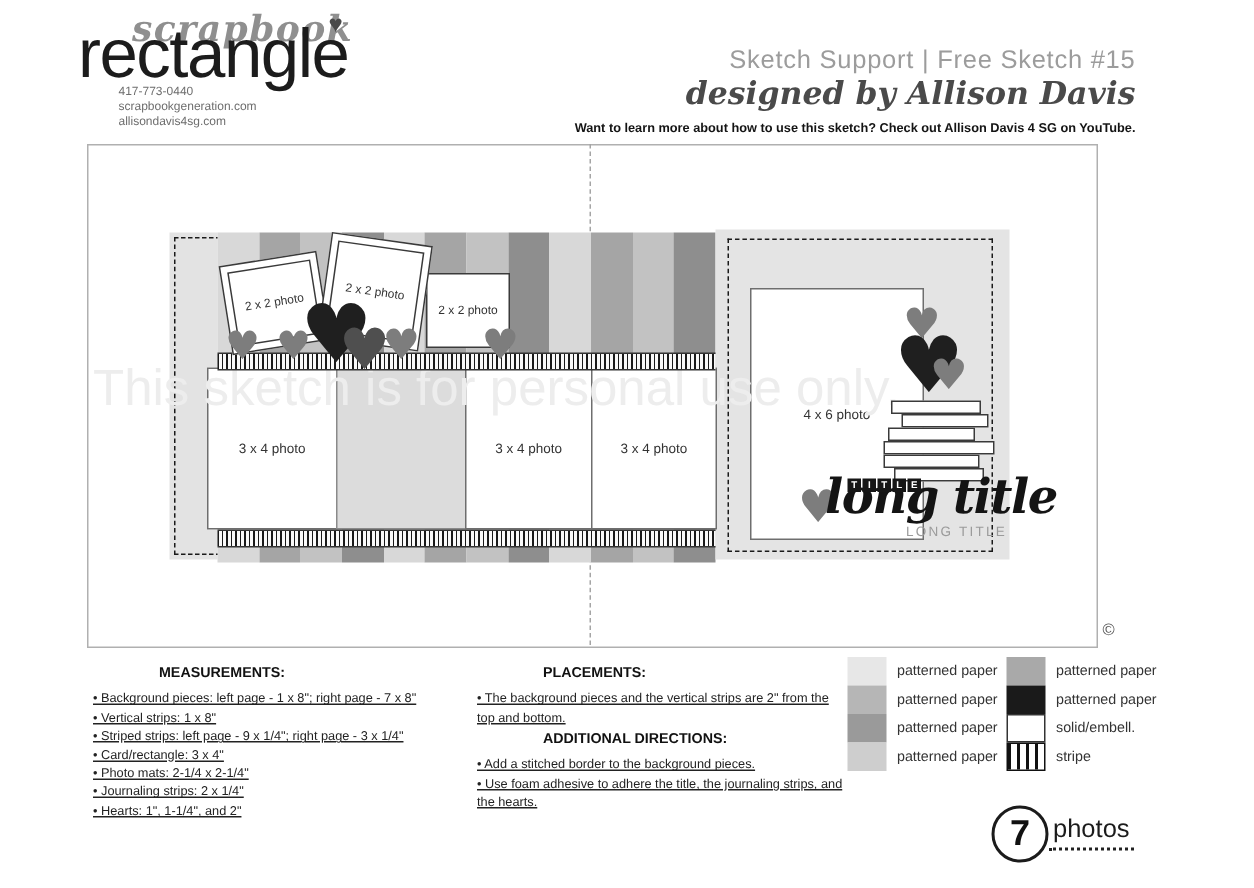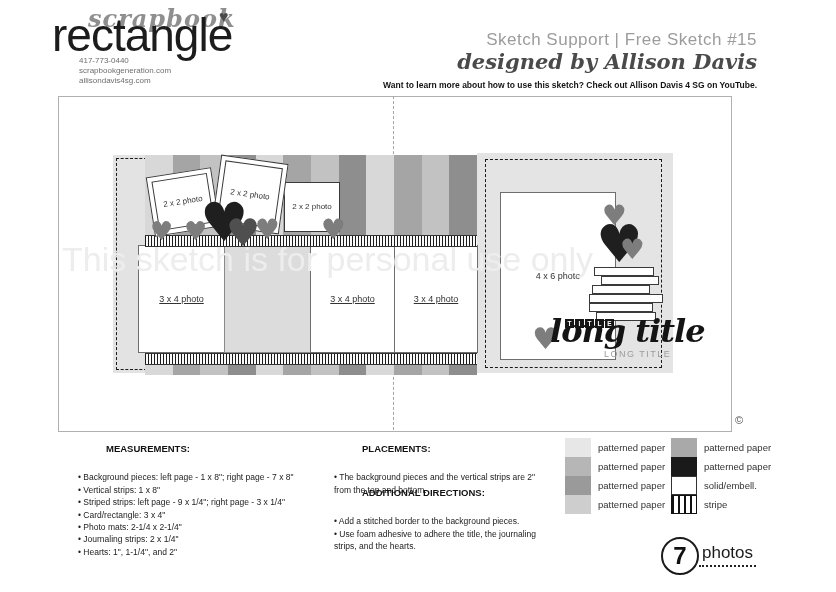--- a/index.html
+++ b/index.html
@@ -34,21 +34,21 @@
 
   
   .barcode{position:absolute;left:145px;width:332px;height:10px;z-index:7;
     background:repeating-linear-gradient(90deg,#1a1a1a 0 1px,#fafafa 1px 3px);
     border-top:1px solid #333;border-bottom:1px solid #333;}
   .barcode.top{top:235px;}
   .barcode.bottom{top:353px;}
 
   
   .pbox{position:absolute;top:245px;height:108px;background:#fff;border:1px solid #6e6e6e;
-    display:flex;align-items:center;justify-content:center;font-size:9px;color:#333;z-index:4;box-sizing:border-box;text-decoration:underline;}
+    display:flex;align-items:center;justify-content:center;font-size:9px;color:#333;z-index:4;box-sizing:border-box;}
   .pbox.b1{left:138px;width:87px;}
   .pbox.card{left:224px;width:87px;background:#dcdcdc;border:1px solid #8a8a8a;}
   .pbox.b2{left:310px;width:85px;}
   .pbox.b3{left:394px;width:84px;}
 
   
   .mat{position:absolute;background:#fff;border:1px solid #3a3a3a;z-index:7;box-sizing:border-box;}
   .mat .inner{position:absolute;inset:4px;border:1px solid #3a3a3a;display:flex;align-items:center;
     justify-content:center;text-align:center;font-size:8px;line-height:10px;color:#333;}
   .mat1{left:150px;top:172px;width:66px;height:60px;transform:rotate(-9deg);}
@@ -76,21 +76,21 @@
     display:flex;align-items:center;justify-content:center;margin-right:1px;}
   .long-title{position:absolute;left:550px;top:312px;font-family:"DejaVu Serif",serif;font-style:italic;
     font-weight:bold;font-size:32px;color:#141414;letter-spacing:-1px;z-index:9;white-space:nowrap;}
   .long-title-sub{position:absolute;left:604px;top:349px;font-size:9px;color:#9b9b9b;
     letter-spacing:1.5px;z-index:9;white-space:nowrap;}
   .copyright{position:absolute;left:735px;top:414px;font-size:11px;color:#555;}
 
   
   .section{position:absolute;font-size:8.5px;line-height:12.4px;color:#222;}
   .section h4{margin:0 0 4px 0;font-size:9.5px;font-weight:bold;color:#111;padding-left:44px;}
-  .section ul{margin:16px;padding:0;list-style:none;}
+  .section ul{margin:0;padding:0;list-style:none;text-decoration:underline;}
   .sec-measure{left:62px;top:443px;width:250px;}
   .sec-place{left:318px;top:443px;width:248px;}
   .sec-dir{left:318px;top:487px;width:252px;}
 
   .legend-col{position:absolute;top:438px;}
   .legend-col.c1{left:565px;} .legend-col.c2{left:671px;}
   .legend-row{display:flex;height:19px;}
   .swatch{width:26px;height:19px;box-sizing:border-box;}
   .swatch.bordered{border:1px solid #333;}
   .stripe-swatch{background:repeating-linear-gradient(90deg,#111 0 2px,#fff 2px 6px);border:1px solid #111;}

